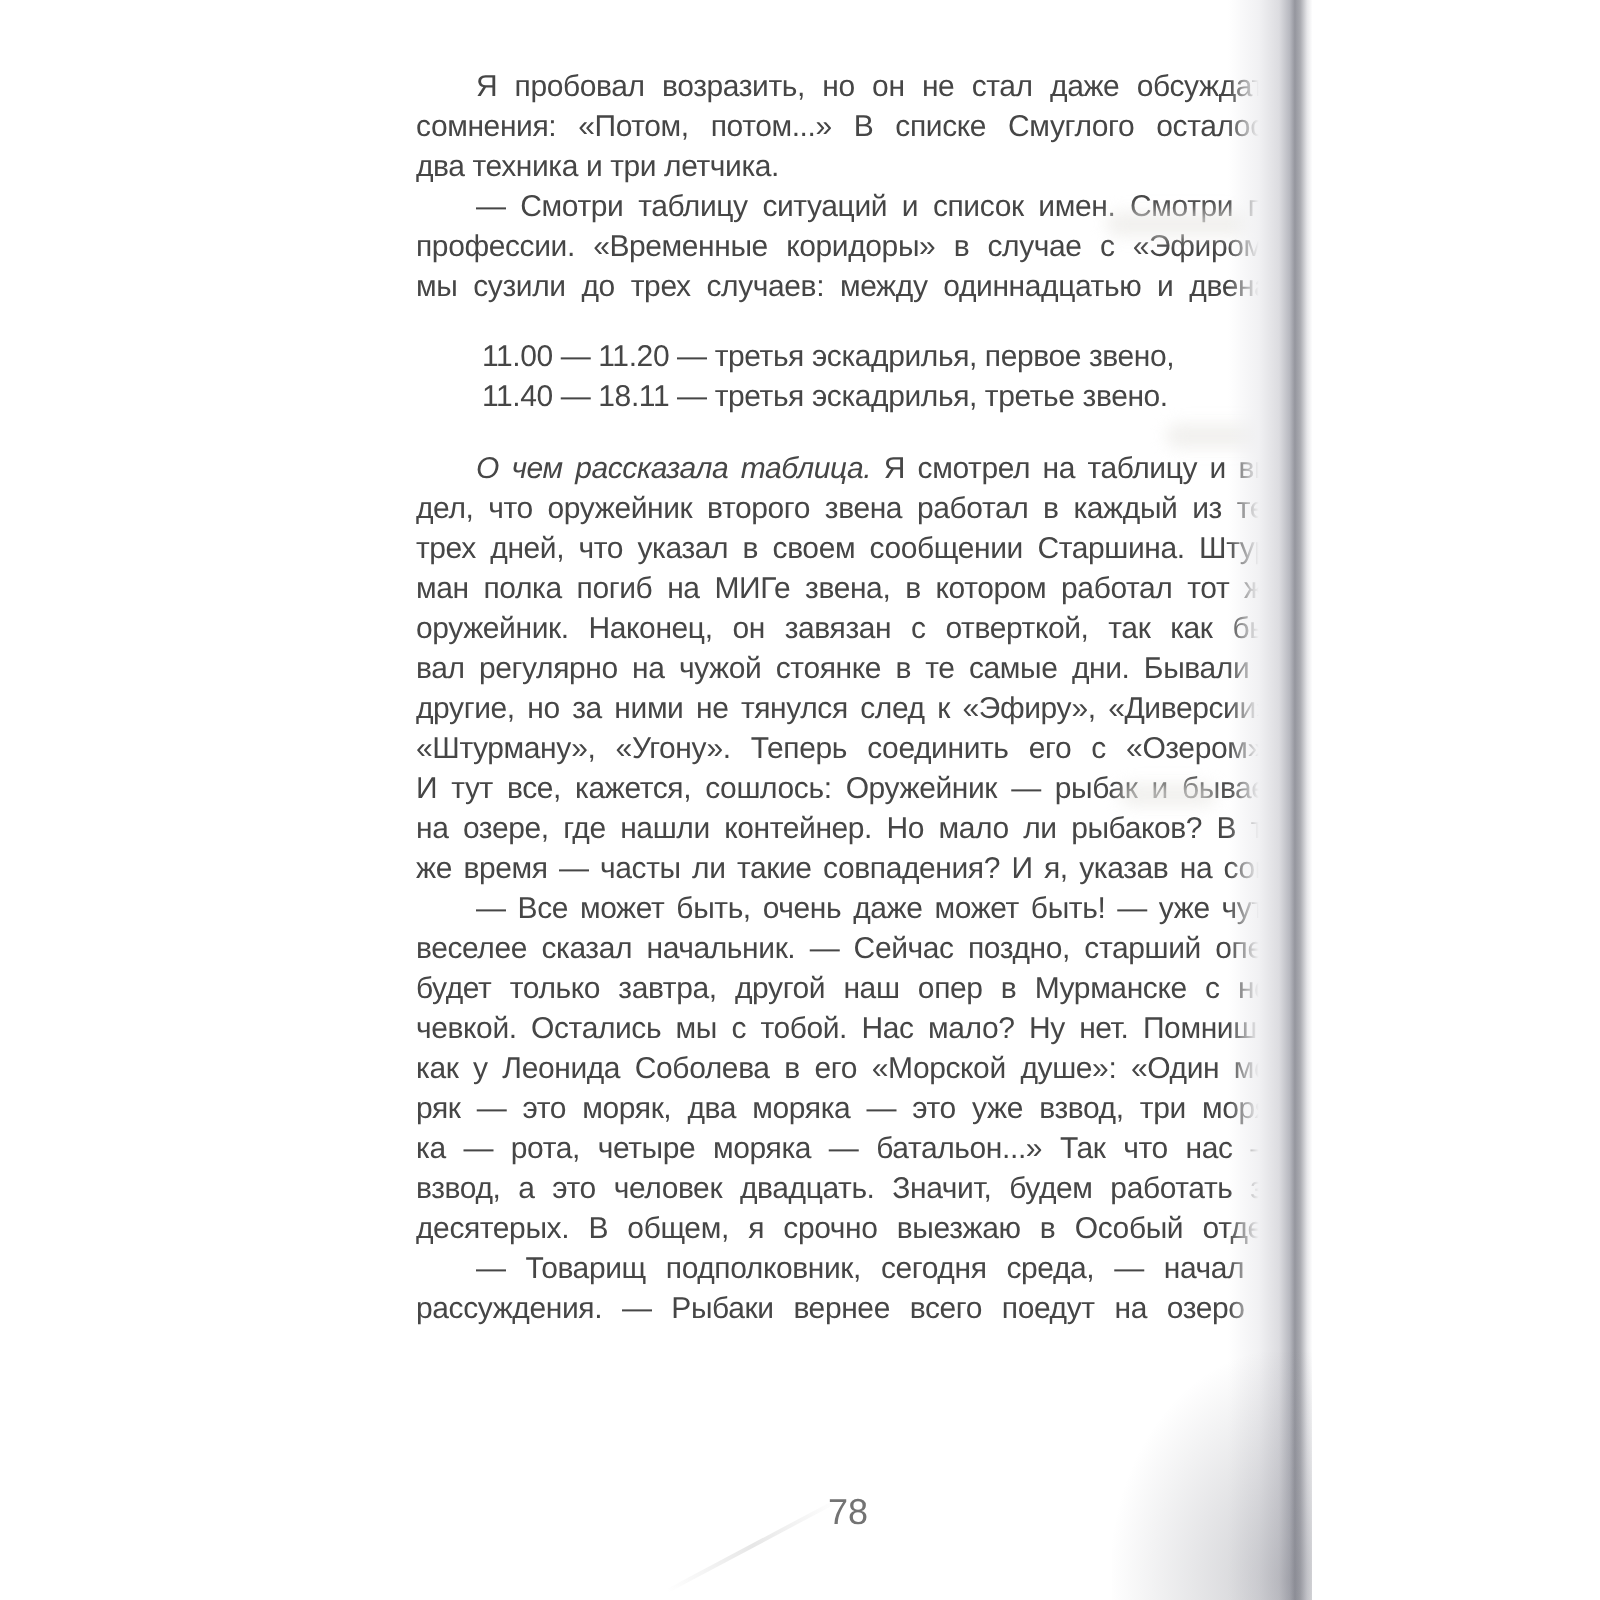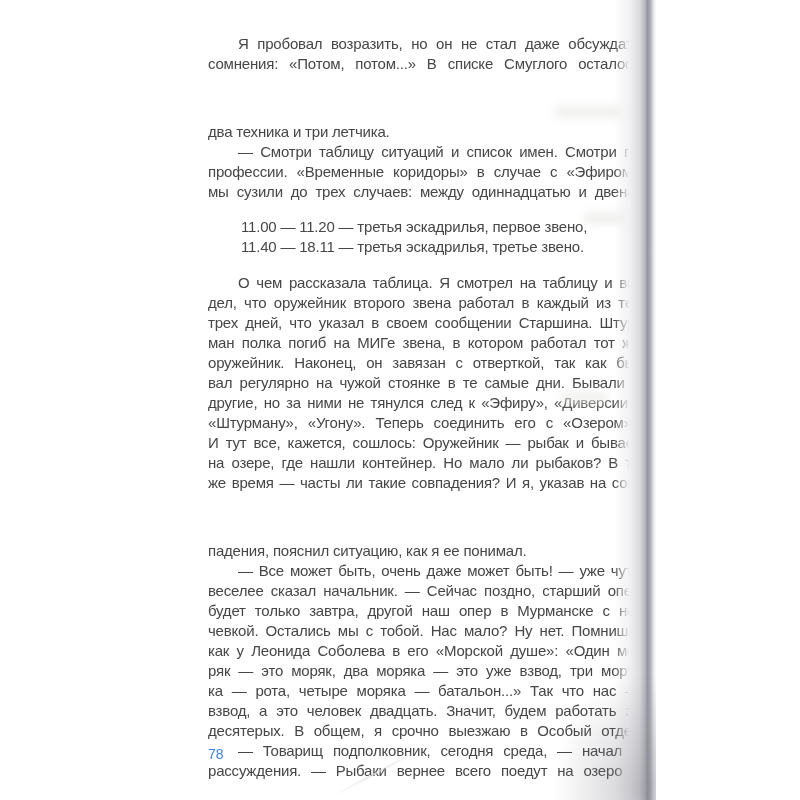--- a/index.html
+++ b/index.html
@@ -9,30 +9,30 @@
   }
   
   .txt{
     position:absolute;left:208px;top:34px;width:432px;
     color:#464646;font-size:15px;line-height:20px;letter-spacing:-0.2px;
   }
   .ln{
     height:20px;overflow:hidden;
     text-align:justify;text-align-last:justify;
   }
-  .ln.left{text-align-last:left;margin-top:48px;}
+  .ln.left{text-align-last:left;}
   .ln.ind{text-indent:30px;}
   .ln.sched{padding-left:33px;text-align:left;text-align-last:left;height:20px;box-sizing:border-box;}
   .ln.gap1{margin-top:15px;}
   .ln.gap2{margin-top:16px;}
-  .it{}
+  .it{font-style:italic;}
   
   .pageno{
-    position:absolute;left:208px;top:746px;width:432px;
-    color:#3b82f6;font-size:14px;
+    position:absolute;left:208px;top:746px;width:432px;text-align:center;
+    color:#737373;font-size:18px;
   }
   
   .edge{
     position:absolute;left:614px;top:0;width:44px;height:800px;
     background:linear-gradient(to right,
       rgba(255,255,255,0) 0%,
       #f1f1f3 35%,
       #dcdce0 58%,
       #b8b9c0 70%,
       #95969e 76%,
@@ -79,21 +79,20 @@
     <div class="ln">дел, что оружейник второго звена работал в каждый из тех</div>
     <div class="ln">трех дней, что указал в своем сообщении Старшина. Штур-</div>
     <div class="ln">ман полка погиб на МИГе звена, в котором работал тот же</div>
     <div class="ln">оружейник. Наконец, он завязан с отверткой, так как бы-</div>
     <div class="ln">вал регулярно на чужой стоянке в те самые дни. Бывали и</div>
     <div class="ln">другие, но за ними не тянулся след к «Эфиру», «Диверсии»,</div>
     <div class="ln">«Штурману», «Угону». Теперь соединить его с «Озером»?</div>
     <div class="ln">И тут все, кажется, сошлось: Оружейник — рыбак и бывает</div>
     <div class="ln">на озере, где нашли контейнер. Но мало ли рыбаков? В то</div>
     <div class="ln">же время — часты ли такие совпадения? И я, указав на сов-</div>
-    <div class="ln left">падения, пояснил ситуацию, как я ее понимал.</div>
 
     <div class="ln ind">— Все может быть, очень даже может быть! — уже чуть</div>
     <div class="ln">веселее сказал начальник. — Сейчас поздно, старший опер</div>
     <div class="ln">будет только завтра, другой наш опер в Мурманске с но-</div>
     <div class="ln">чевкой. Остались мы с тобой. Нас мало? Ну нет. Помнишь,</div>
     <div class="ln">как у Леонида Соболева в его «Морской душе»: «Один мо-</div>
     <div class="ln">ряк — это моряк, два моряка — это уже взвод, три моря-</div>
     <div class="ln">ка — рота, четыре моряка — батальон...» Так что нас —</div>
     <div class="ln">взвод, а это человек двадцать. Значит, будем работать за</div>
     <div class="ln">десятерых. В общем, я срочно выезжаю в Особый отдел</div>

